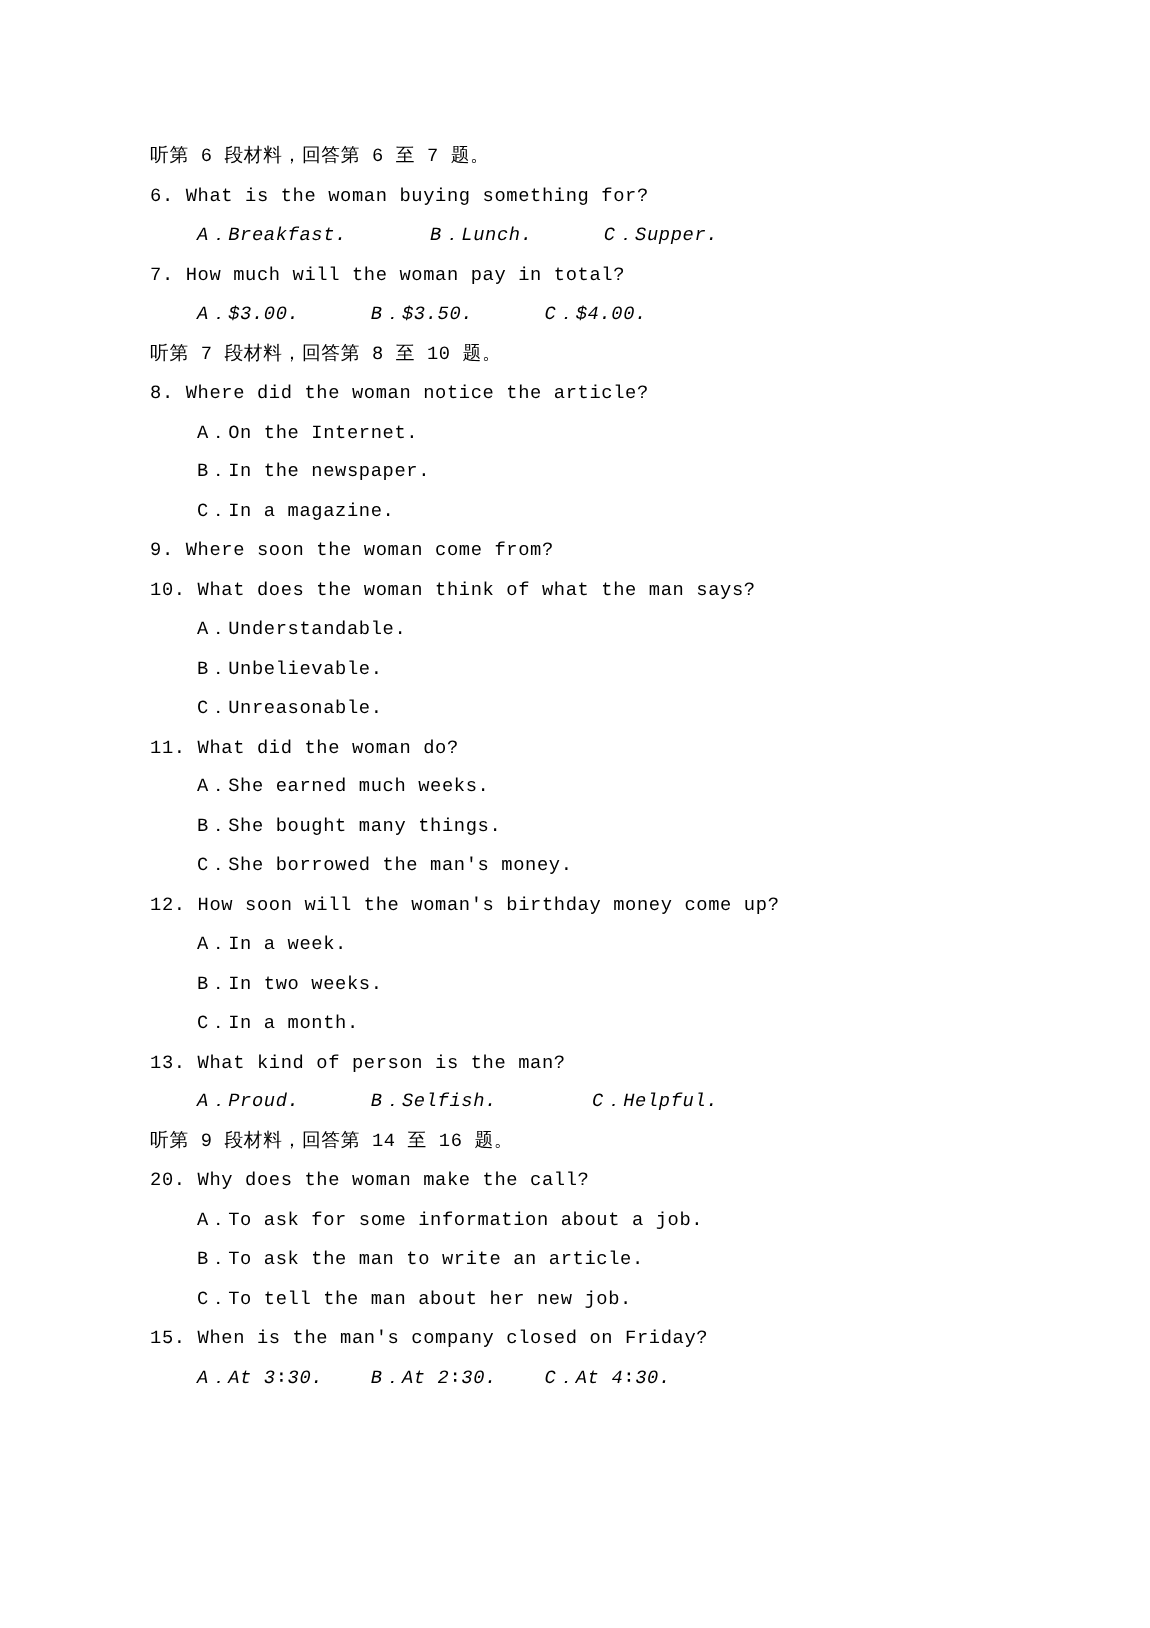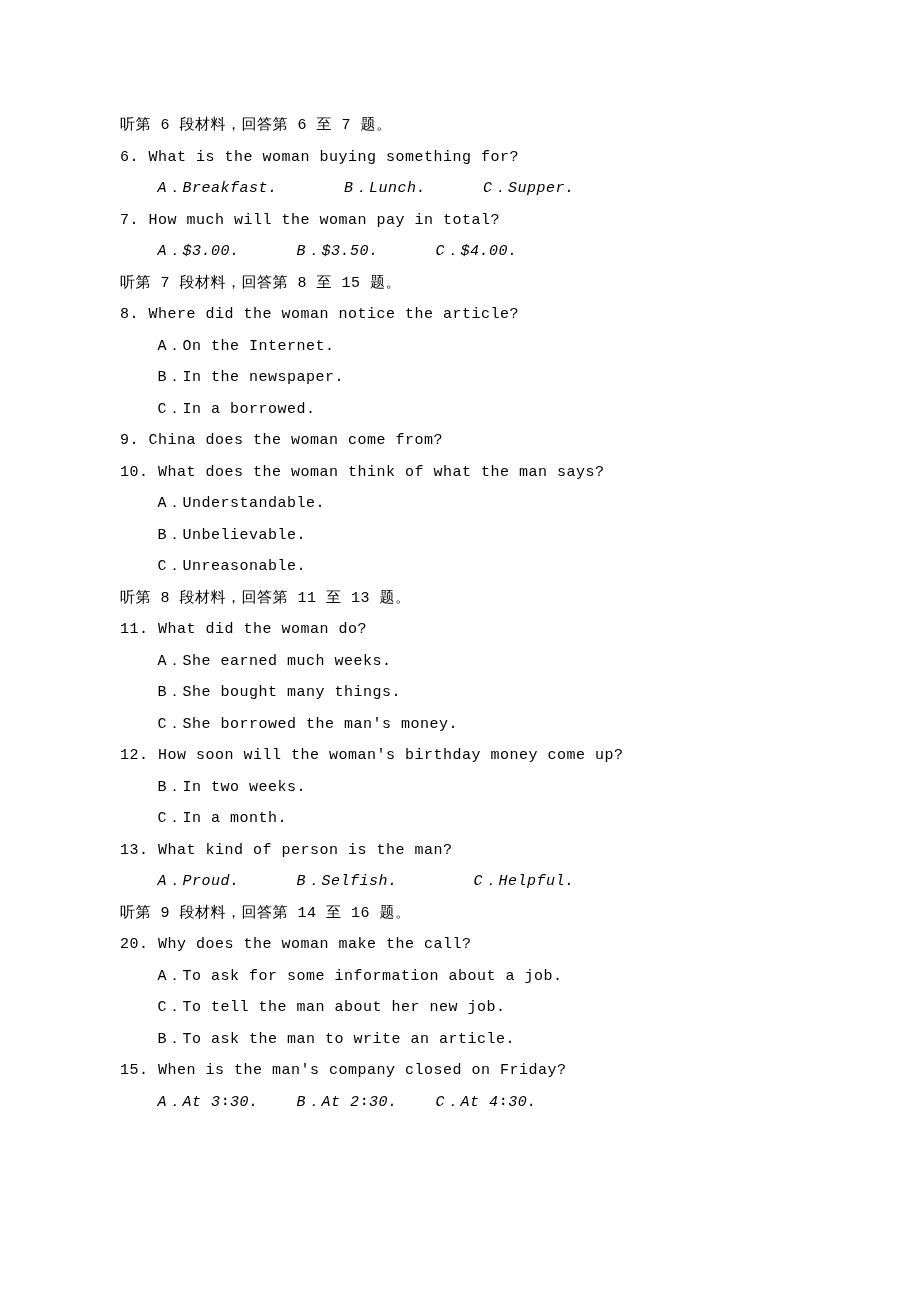--- a/index.html
+++ b/index.html
@@ -46,75 +46,75 @@
     <span>What is the woman buying something for?</span>
   </div>
   <div class="options">A．Breakfast.       B．Lunch.      C．Supper.</div>
 
   <div class="question">
     <span>7.</span>
     <span>How much will the woman pay in total?</span>
   </div>
   <div class="options">A．$3.00.      B．$3.50.      C．$4.00.</div>
 
-  <div class="section-heading">听第 7 段材料，回答第 8 至 15 题。</div>
+  <div class="section-heading">听第 7 段材料，回答第 8 至 10 题。</div>
 
   <div class="question">
     <span>8.</span>
     <span>Where did the woman notice the article?</span>
   </div>
   <div class="option-line">A．On the Internet.</div>
   <div class="option-line">B．In the newspaper.</div>
-  <div class="option-line">C．In a borrowed.</div>
+  <div class="option-line">C．In a magazine.</div>
 
   <div class="question">
     <span>9.</span>
-    <span>China does the woman come from?</span>
+    <span>Where soon the woman come from?</span>
   </div>
 
   <div class="question">
     <span>10.</span>
     <span>What does the woman think of what the man says?</span>
   </div>
   <div class="option-line">A．Understandable.</div>
   <div class="option-line">B．Unbelievable.</div>
   <div class="option-line">C．Unreasonable.</div>
 
-  <div class="section-heading">听第 8 段材料，回答第 11 至 13 题。</div>
 
   <div class="question">
     <span>11.</span>
     <span>What did the woman do?</span>
   </div>
   <div class="option-line">A．She earned much weeks.</div>
   <div class="option-line">B．She bought many things.</div>
   <div class="option-line">C．She borrowed the man's money.</div>
 
   <div class="question">
     <span>12.</span>
     <span>How soon will the woman's birthday money come up?</span>
   </div>
+  <div class="option-line">A．In a week.</div>
   <div class="option-line">B．In two weeks.</div>
   <div class="option-line">C．In a month.</div>
 
   <div class="question">
     <span>13.</span>
     <span>What kind of person is the man?</span>
   </div>
   <div class="options">A．Proud.      B．Selfish.        C．Helpful.</div>
 
   <div class="section-heading">听第 9 段材料，回答第 14 至 16 题。</div>
 
   <div class="question">
     <span>20.</span>
     <span>Why does the woman make the call?</span>
   </div>
   <div class="option-line">A．To ask for some information about a job.</div>
+  <div class="option-line">B．To ask the man to write an article.</div>
   <div class="option-line">C．To tell the man about her new job.</div>
-  <div class="option-line">B．To ask the man to write an article.</div>
 
   <div class="question">
     <span>15.</span>
     <span>When is the man's company closed on Friday?</span>
   </div>
   <div class="options">A．At 3∶30.    B．At 2∶30.    C．At 4∶30.</div>
 
 </div>
 
 </body></html>

